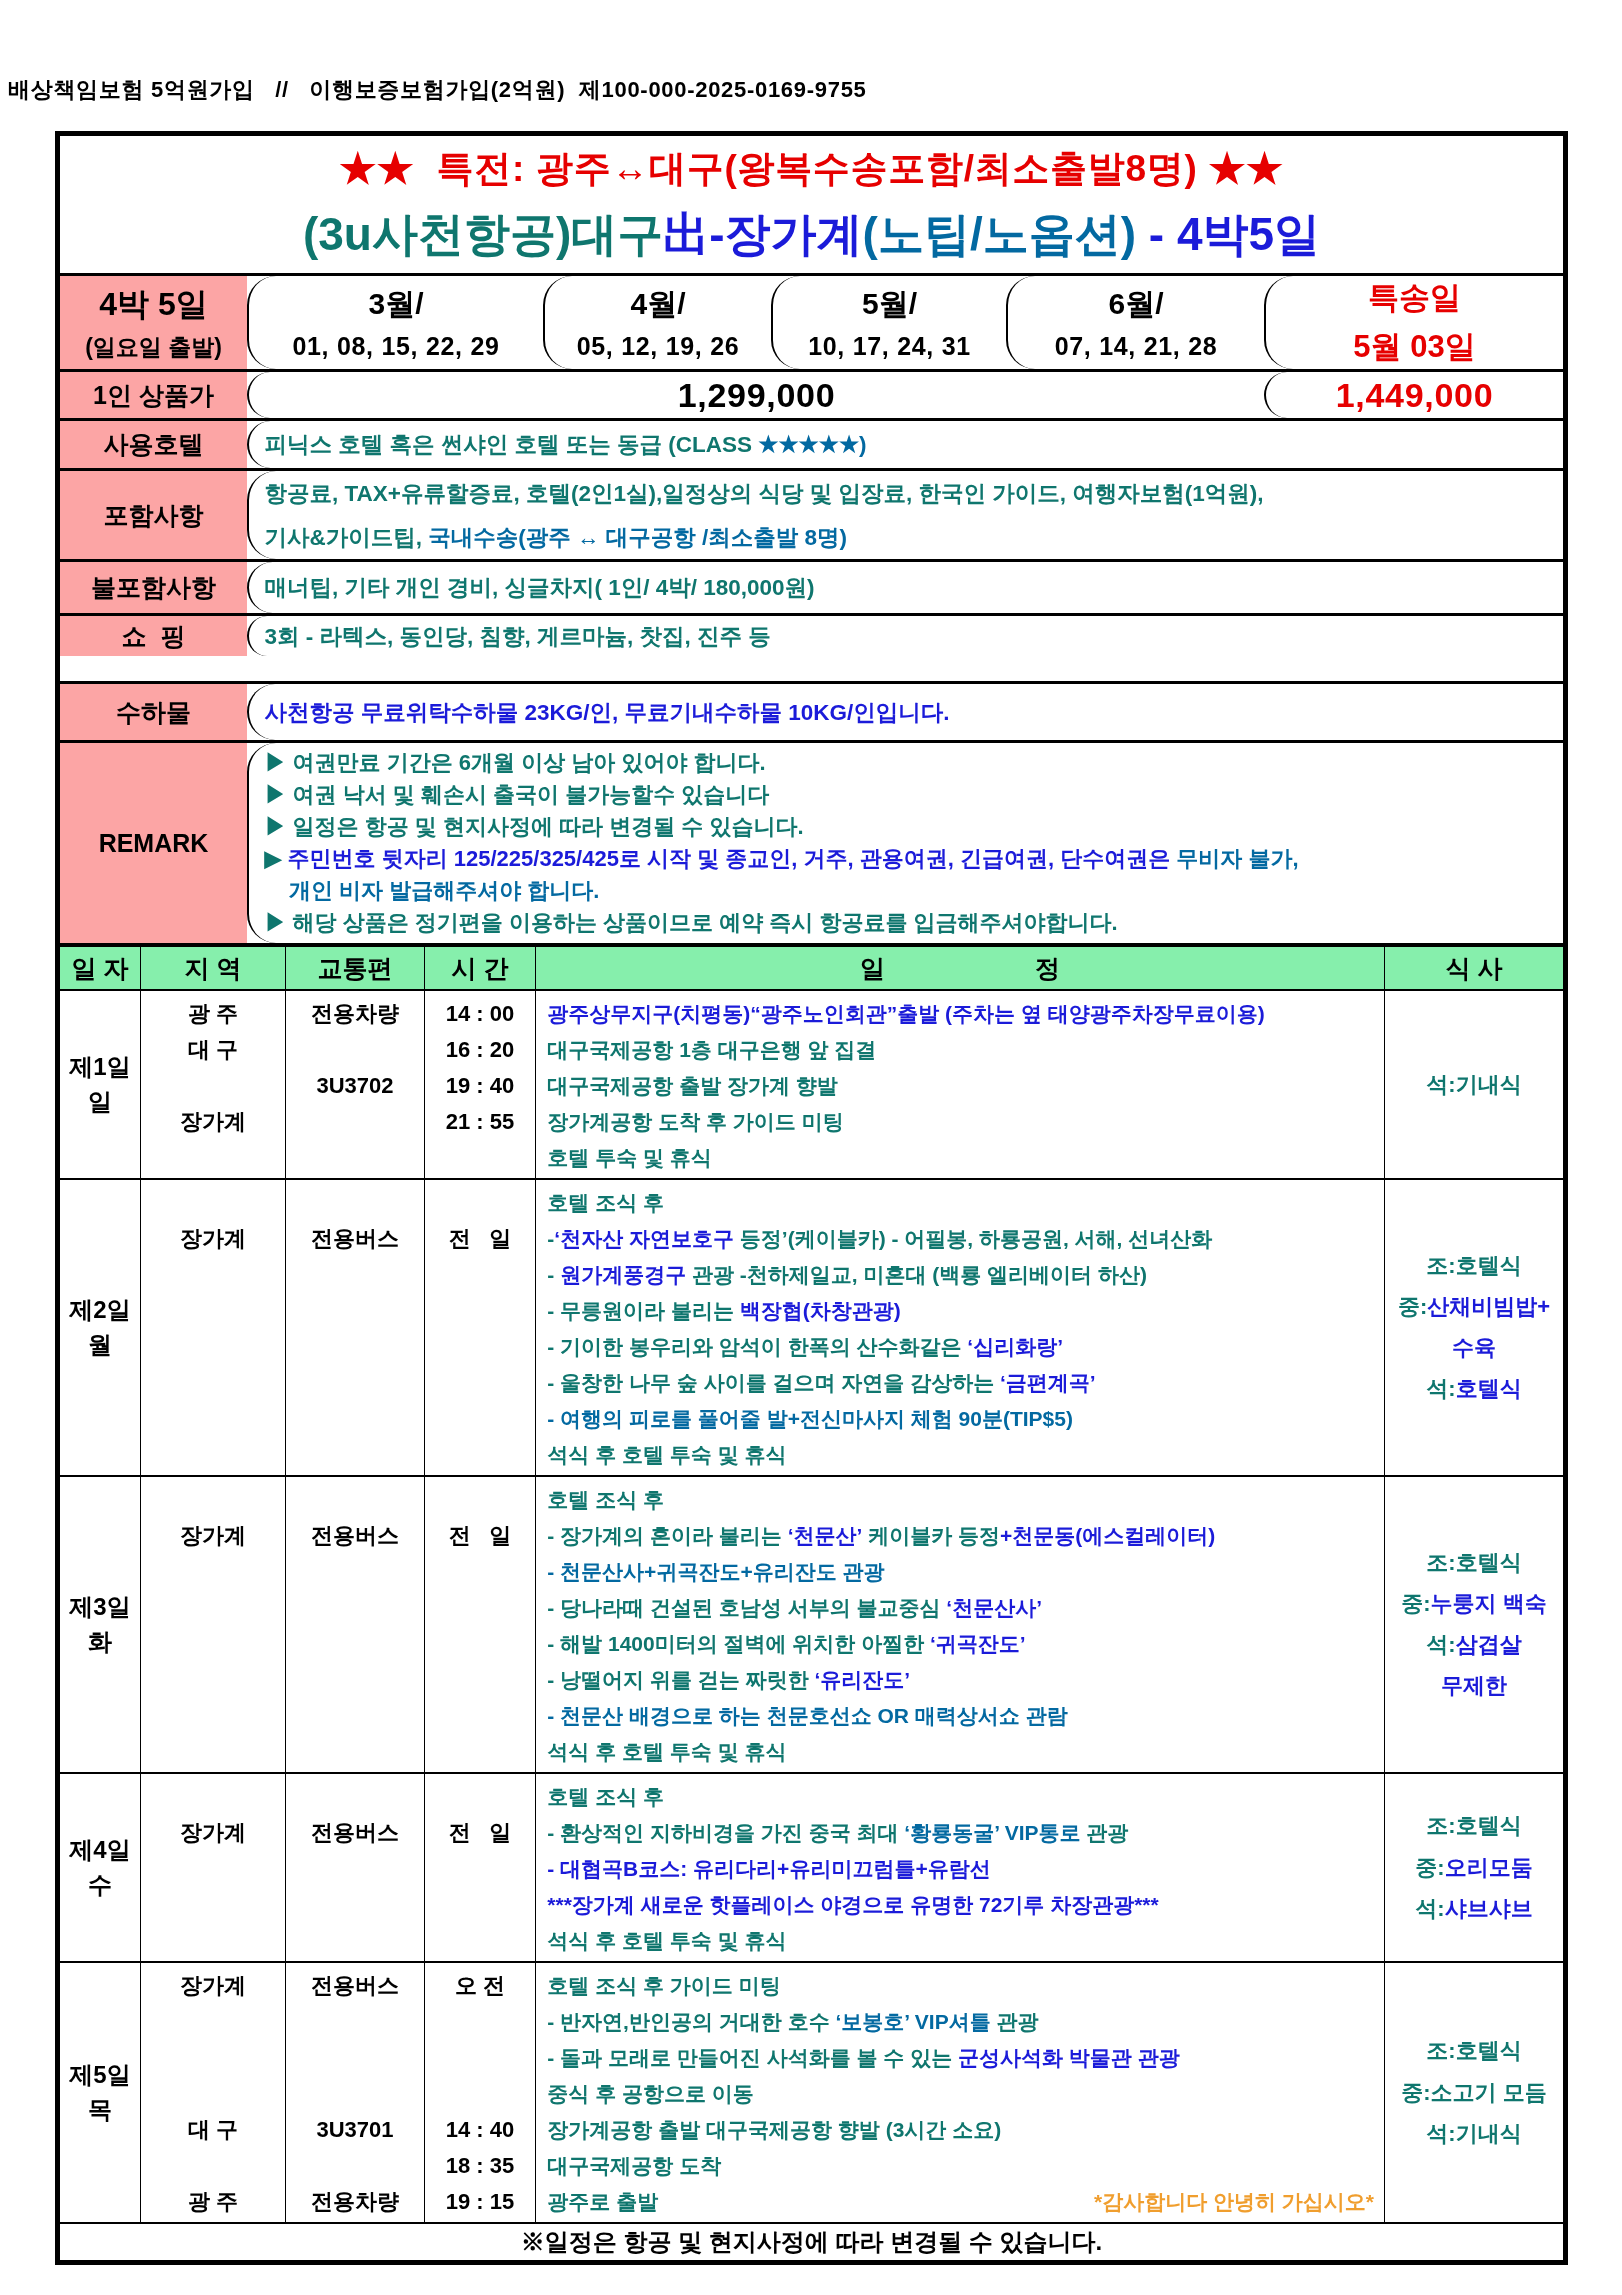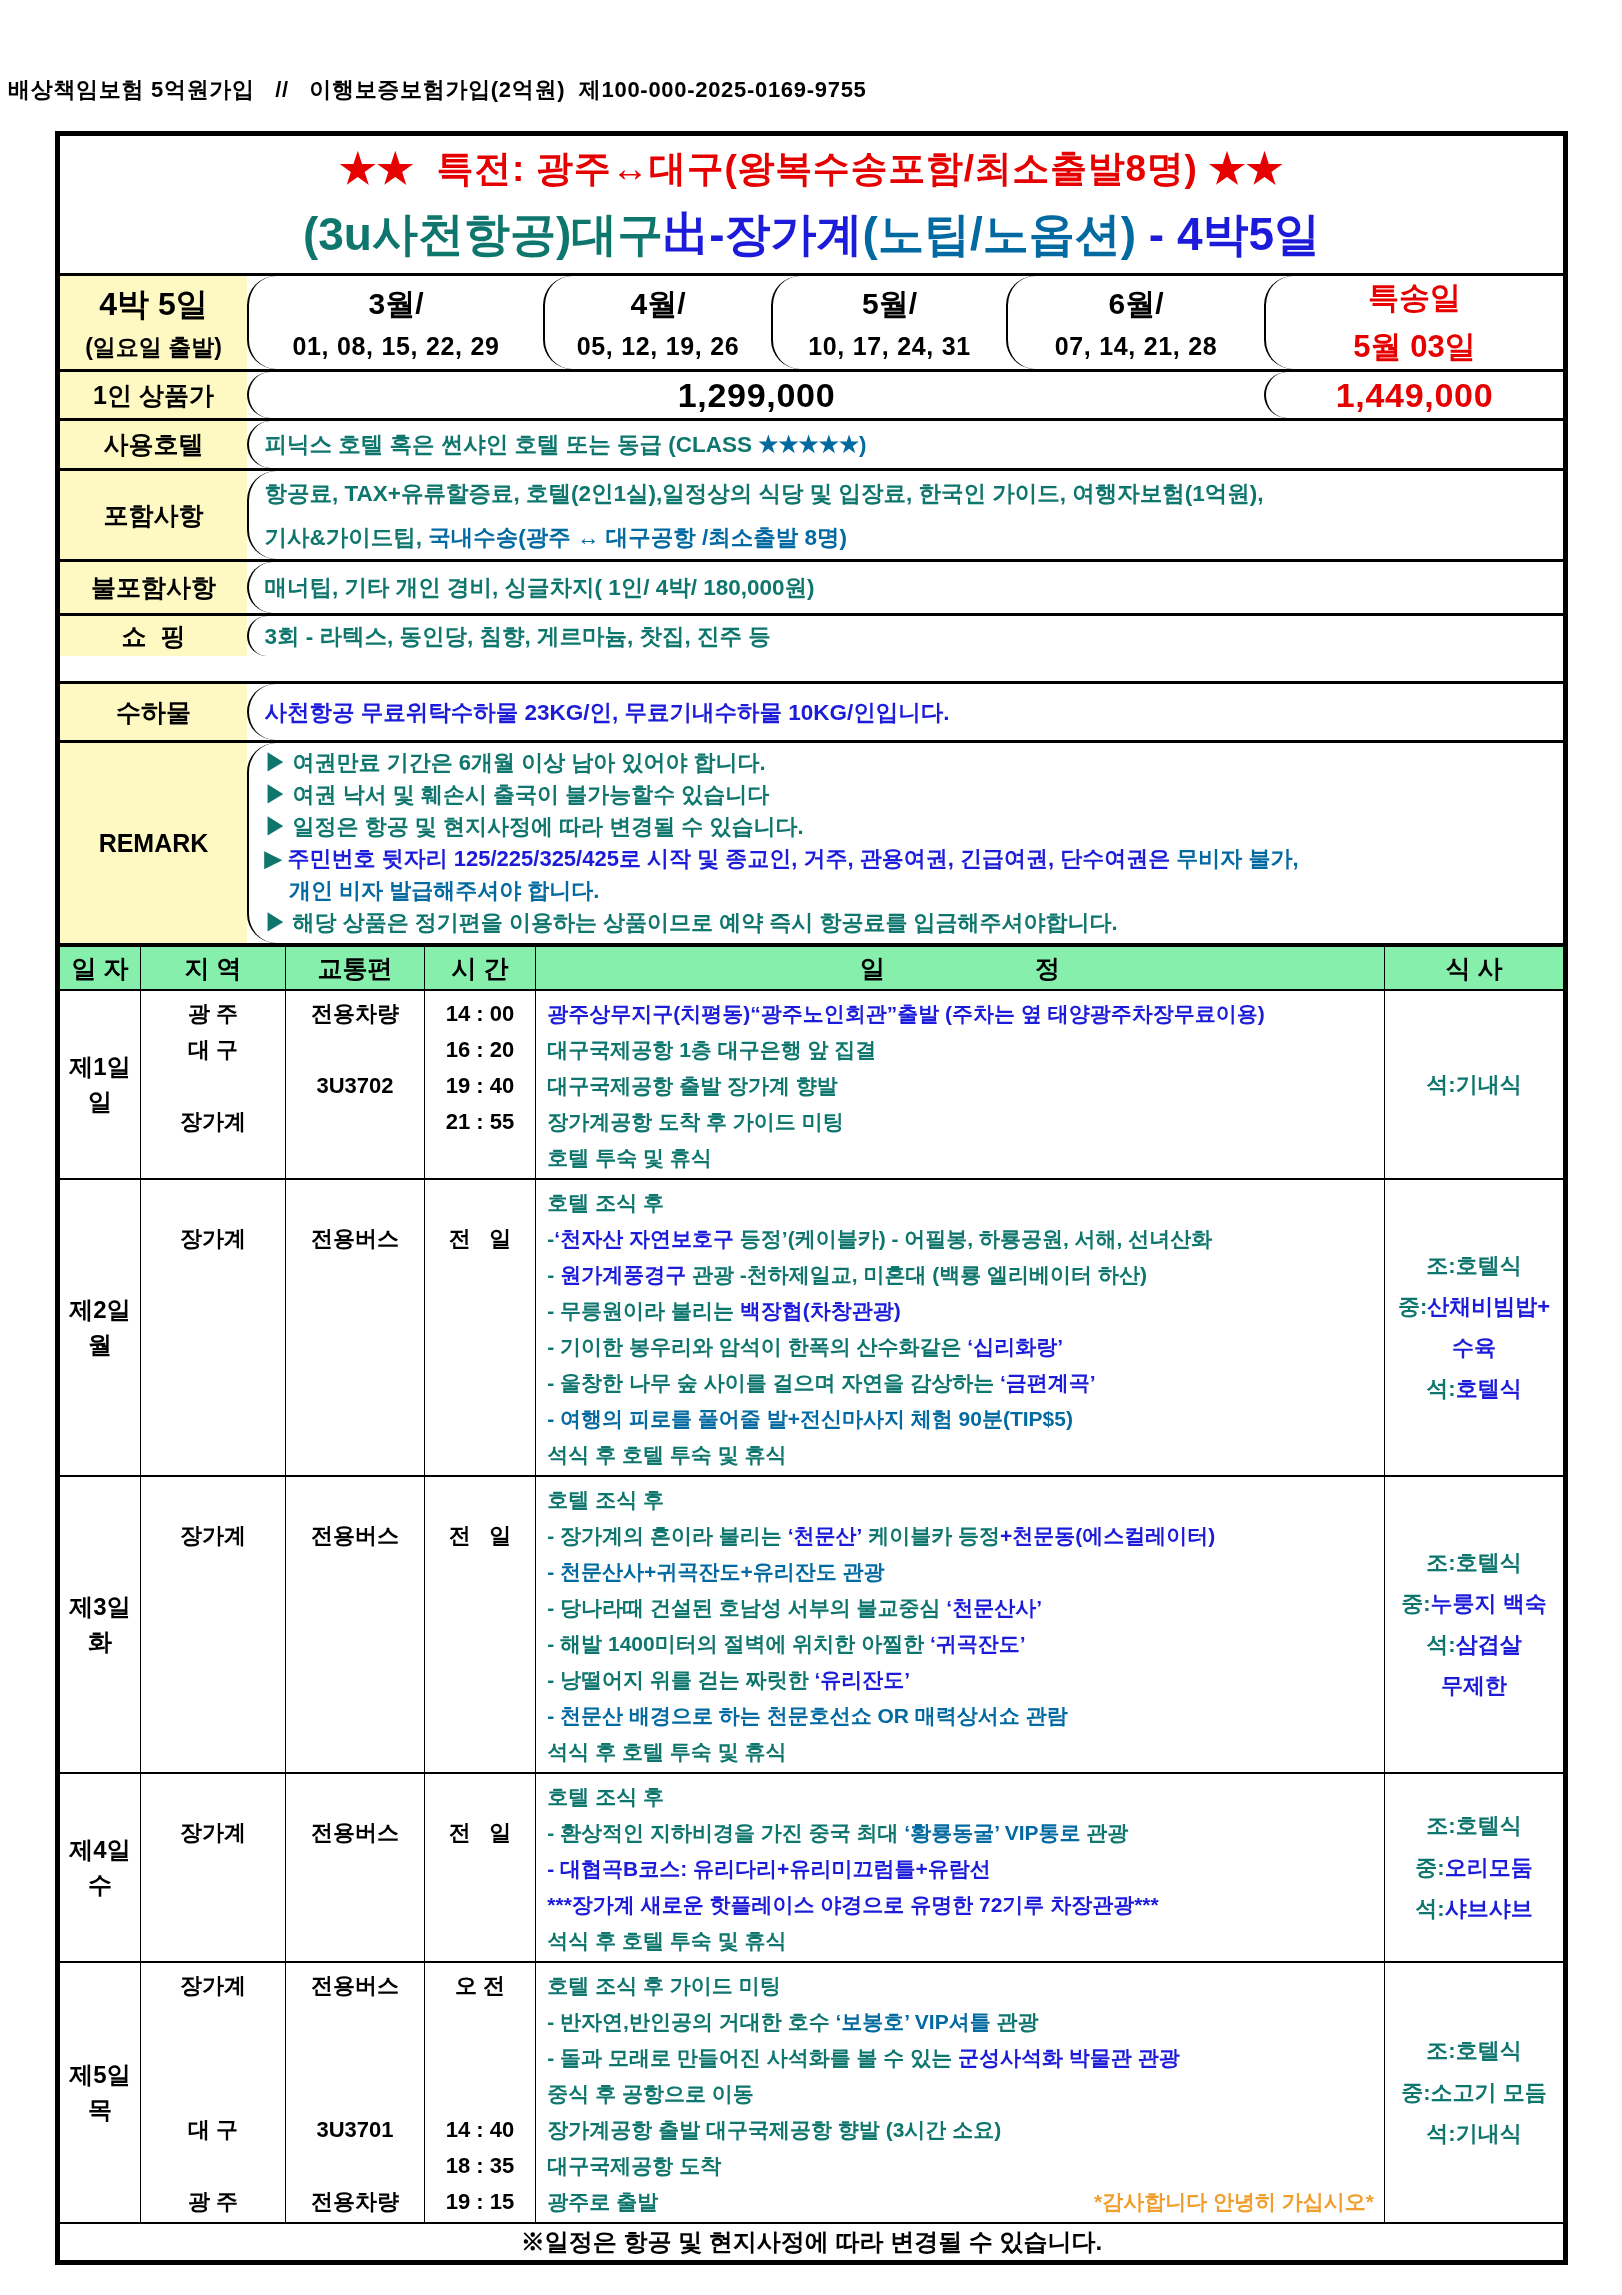--- a/index.html
+++ b/index.html
@@ -8,21 +8,21 @@
   
   .sg-k{color:#0f766e;}
   .sg-b{color:#1b1bd9;}
   .sg-r{color:#0369a1;}
   .sg-o{color:#f09e2e;}
   .ins{position:absolute;top:75px;left:8px;width:100%;text-align:left;font-size:22px;letter-spacing:0.7px;}
   .box{position:absolute;left:55px;top:131px;width:1513px;height:2134px;border:5px solid #000;box-sizing:border-box;display:flex;flex-direction:column;background:#fff;}
   .row{box-sizing:border-box;}
   .bt3{border-top:2.1px solid #000;} .bt5{border-top:3.5px solid #000;} .bt6{border-top:4.2px solid #000;}
   .bl2{border-left:1.4px solid #000;} .bl3{border-left:2.1px solid #000;border-radius:29px;}
-  .lab{background:#fef9c3;display:flex;align-items:center;justify-content:center;text-align:center;font-size:25px;}
+  .lab{background:#fca5a5;display:flex;align-items:center;justify-content:center;text-align:center;font-size:25px;}
   
   .title-block{height:139px;display:flex;flex-direction:column;justify-content:center;gap:10px;}
   .t-special{text-align:center;font-size:37px;color:#e60000;letter-spacing:0.7px;}
   .t-main{text-align:center;font-size:46px;letter-spacing:0px;}
   
   .r-dates{height:97px;display:grid;grid-template-columns:187px 296px 228px 235px 258px 1fr;}
   .datecell{display:flex;flex-direction:column;align-items:center;justify-content:center;gap:7px;}
   .datecell .m{font-size:30px;} .datecell .d{font-size:25px;letter-spacing:0.7px;}
   .lab-2line{flex-direction:column;gap:4.2px;}
   .lab-2line .big{font-size:32px;} .lab-2line .small{font-size:23px;}

